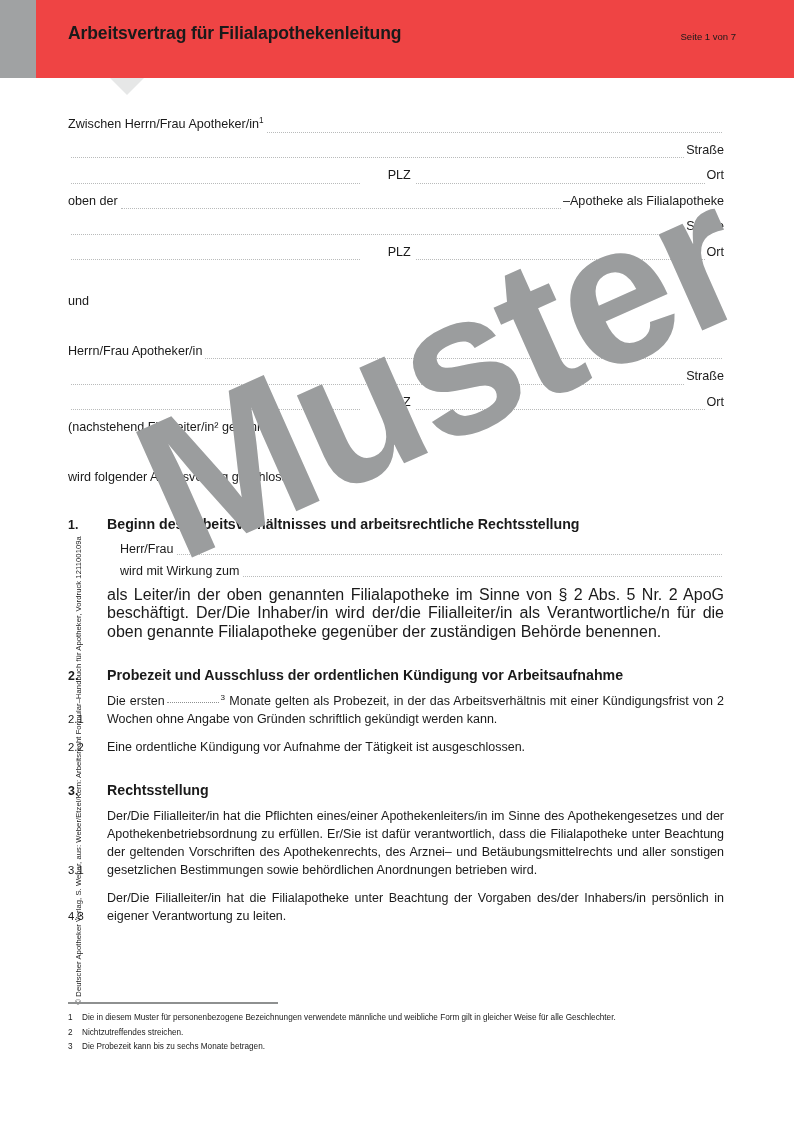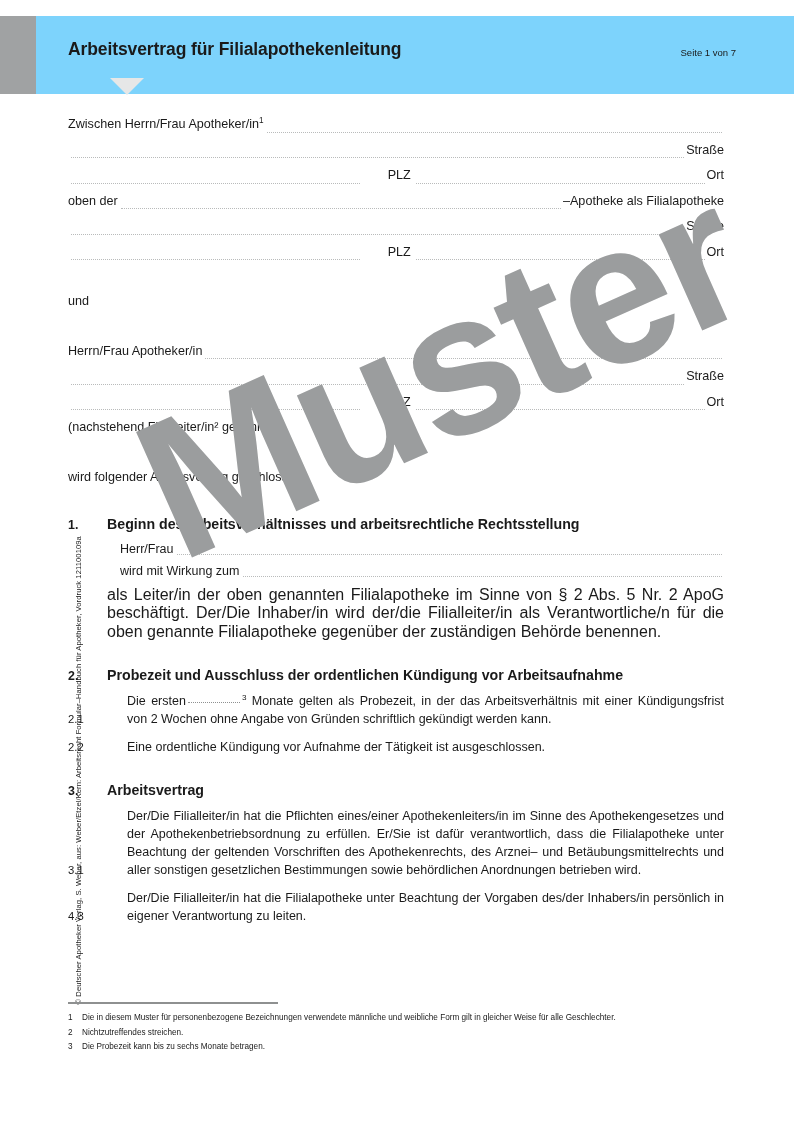--- a/index.html
+++ b/index.html
@@ -16,24 +16,24 @@
     position: relative;
     width: 794px;
     height: 1123px;
     overflow: hidden;
     background: #ffffff;
   }
 
   
   .header-band {
     position: absolute;
-    left: 0; top: 16px;
+    left: 0; top: 0;
     width: 794px;
     height: 78px;
-    background: #7dd3fc;
+    background: #ef4444;
   }
   .header-tab {
     position: absolute;
     left: 0; top: 0;
     width: 36px;
     height: 78px;
     background: #a0a2a3;
   }
   .header-title {
     position: absolute;
@@ -134,21 +134,20 @@
     align-items: flex-end;
     margin-top: 9px;
     font-size: 12.5px;
     line-height: 18.2px;
   }
   .clause .num { flex: 0 0 39px; font-size: 11.3px; }
   .clause .body {
     flex: 1 1 auto;
     text-align: justify;
     text-justify: inter-word;
-    margin-left: 20px;
   }
 
   
   .sub-formline {
     display: flex;
     align-items: baseline;
     font-size: 12.5px;
     line-height: 22px;
     height: 22px;
     margin-left: 52px;
@@ -333,21 +332,21 @@
 
       <div class="clause">
         <span class="num">2.2</span>
         <span class="body">Eine ordentliche Kündigung vor Aufnahme der Tätigkeit ist ausgeschlossen.</span>
       </div>
     </div>
 
     <div class="section">
       <div class="section-head">
         <span class="num">3.</span>
-        <span class="txt">Arbeitsvertrag</span>
+        <span class="txt">Rechtsstellung</span>
       </div>
 
       <div class="clause">
         <span class="num">3.1</span>
         <span class="body">Der/Die Filialleiter/in hat die Pflichten eines/einer Apothekenleiters/in im Sinne des Apothekengesetzes und der Apothekenbetriebsordnung zu erfüllen. Er/Sie ist dafür verantwortlich, dass die Filialapotheke unter Beachtung der geltenden Vorschriften des Apothekenrechts, des Arznei– und Betäubungsmittelrechts und aller sonstigen gesetzlichen Bestimmungen sowie behördlichen Anordnungen betrieben wird.</span>
       </div>
 
       <div class="clause">
         <span class="num">4.3</span>
         <span class="body">Der/Die Filialleiter/in hat die Filialapotheke unter Beachtung der Vorgaben des/der Inhabers/in persönlich in eigener Verantwortung zu leiten.</span>

